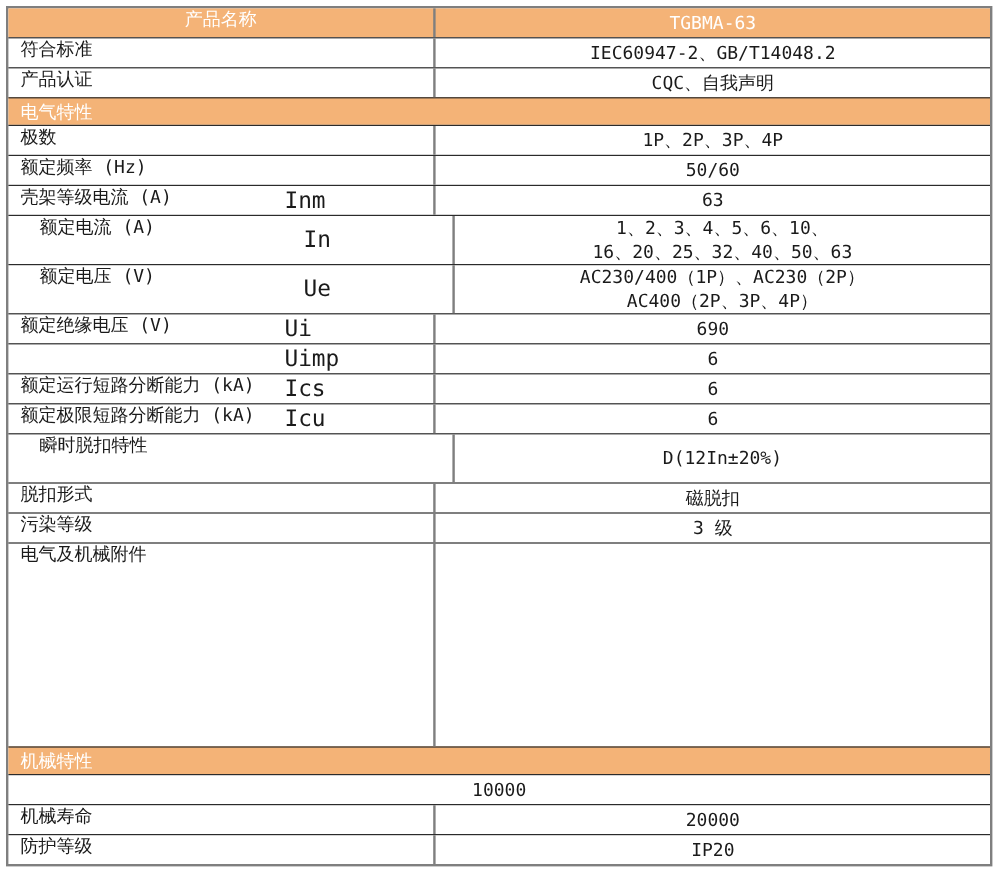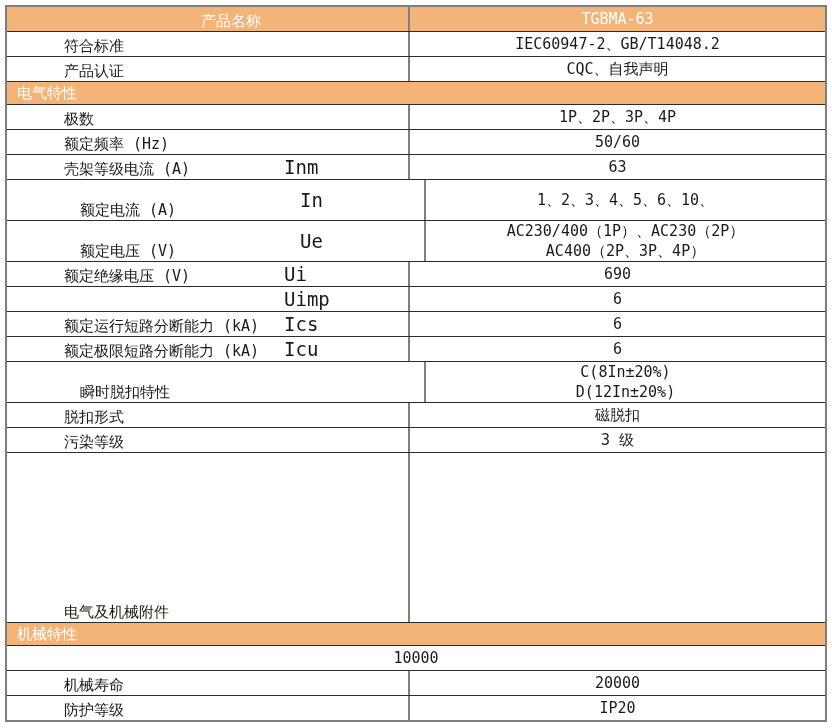--- a/index.html
+++ b/index.html
@@ -41,26 +41,25 @@
   }
   .row.header{
     height:24px;min-height:24px;
     background:var(--orange);
     color:var(--band-text);
   }
   .cell-left{
     width:356px;min-width:356px;
     box-sizing:border-box;
     border-right:2px solid var(--frame);
-    display:flex;align-items:flex-end;
+    display:flex;align-items:flex-start;
     position:relative;
     padding-left:10px;
     font-size:15px;
     background:transparent;
-    margin-left:47px;
   }
   .row.header .cell-left{justify-content:center;padding-left:0;}
   .cell-right{
     flex:1;
     display:flex;flex-direction:column;
     align-items:flex-end;justify-content:center;
     text-align:center;
     font-size:15px;
     line-height:20px;
   }
@@ -132,20 +131,21 @@
         <div class="value-line">63</div>
       </div>
     </div>
     <div class="row data h2">
       <div class="cell-left">
         <span>额定电流 (A)</span>
         <span class="sym">In</span>
       </div>
       <div class="cell-right">
         <div class="value-line">1、2、3、4、5、6、10、</div>
+        <div class="value-line">16、20、25、32、40、50、63</div>
       </div>
     </div>
     <div class="row data h2">
       <div class="cell-left">
         <span>额定电压 (V)</span>
         <span class="sym">Ue</span>
       </div>
       <div class="cell-right">
         <div class="value-line">AC230/400（1P）、AC230（2P）</div>
         <div class="value-line">AC400（2P、3P、4P）</div>
@@ -184,21 +184,20 @@
       </div>
       <div class="cell-right">
         <div class="value-line">6</div>
       </div>
     </div>
     <div class="row data h2">
       <div class="cell-left">
         <span>瞬时脱扣特性</span>
       </div>
       <div class="cell-right">
-        <div class="value-line">C(8In±20%)</div>
         <div class="value-line">D(12In±20%)</div>
       </div>
     </div>
     <div class="row data">
       <div class="cell-left">
         <span>脱扣形式</span>
       </div>
       <div class="cell-right">
         <div class="value-line">磁脱扣</div>
       </div>

